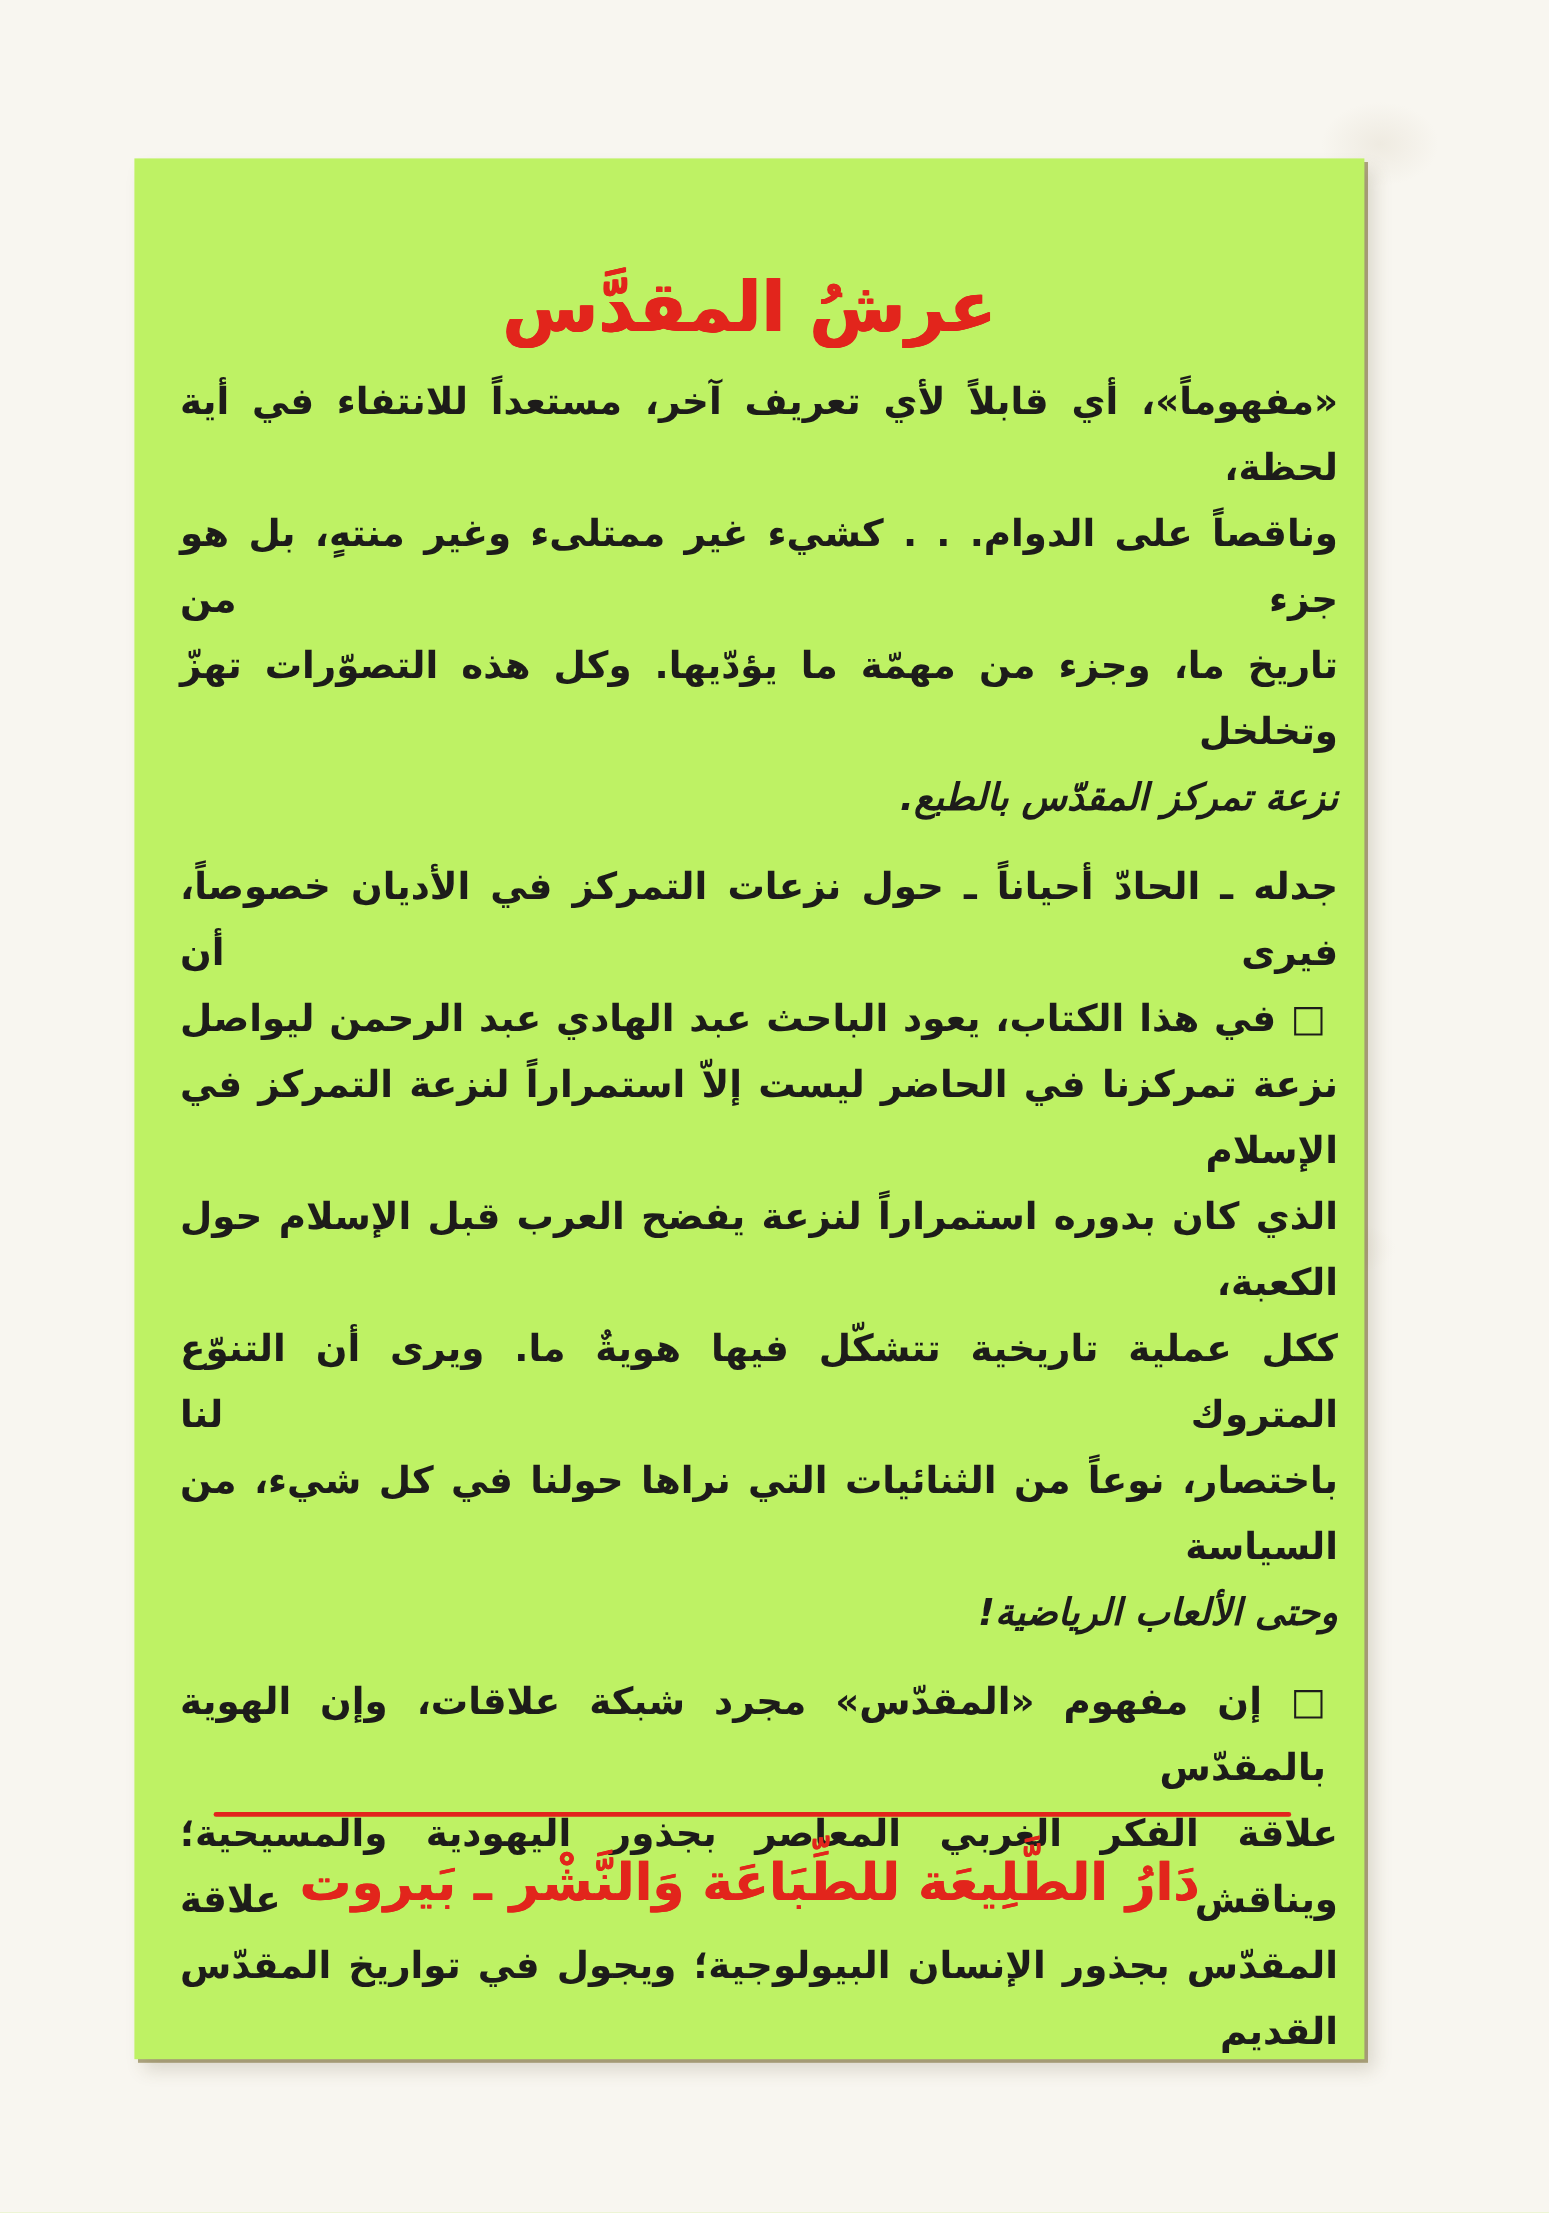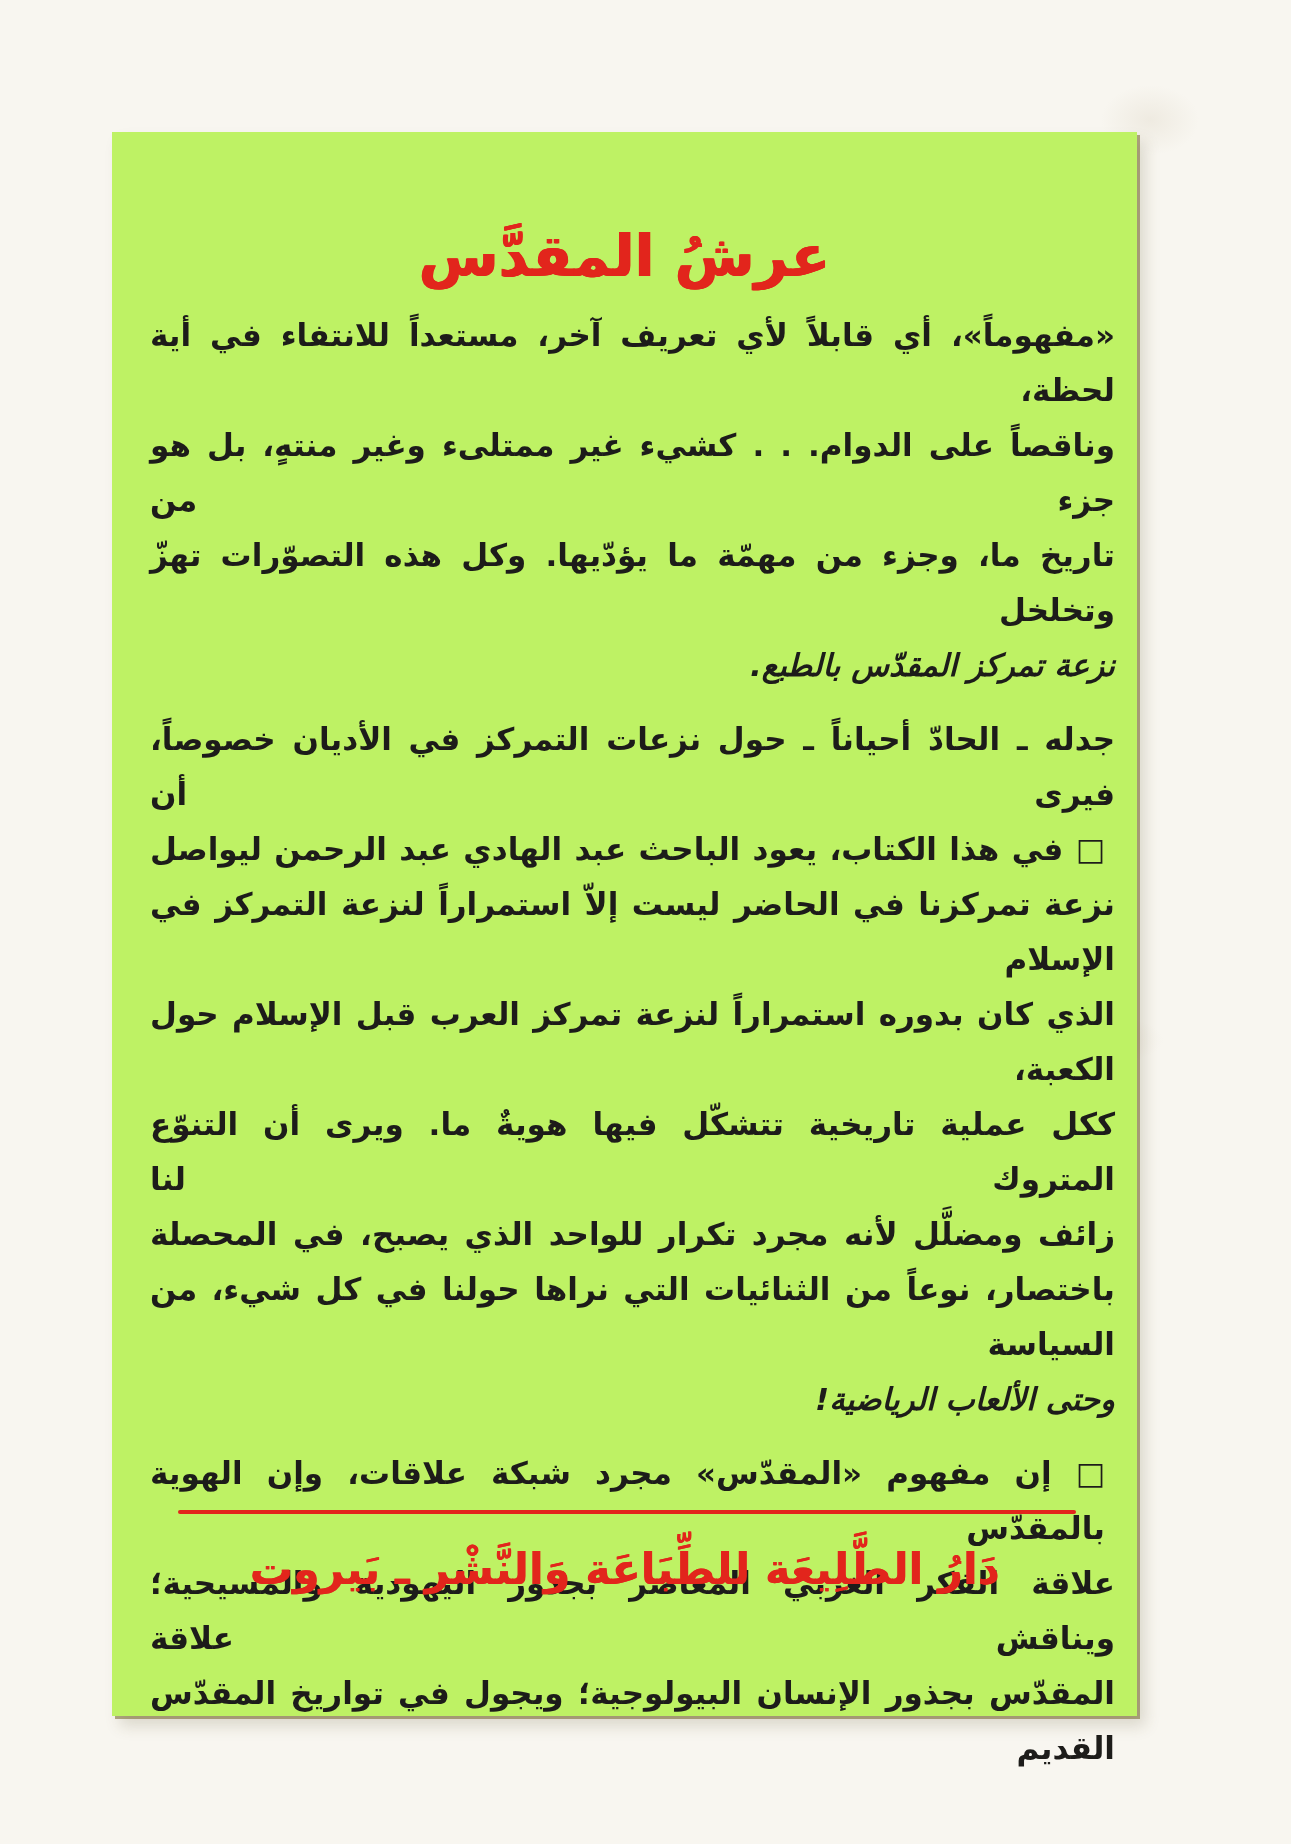--- a/index.html
+++ b/index.html
@@ -93,23 +93,22 @@
       <div class="para">
         <div class="line">«مفهوماً»، أي قابلاً لأي تعريف آخر، مستعداً للانتفاء في أية لحظة،</div>
         <div class="line">وناقصاً على الدوام. . . كشيء غير ممتلىء وغير منتهٍ، بل هو جزء من</div>
         <div class="line">تاريخ ما، وجزء من مهمّة ما يؤدّيها. وكل هذه التصوّرات تهزّ وتخلخل</div>
         <div class="line last">نزعة تمركز المقدّس بالطبع.</div>
       </div>
       <div class="para">
         <div class="line">جدله ـ الحادّ أحياناً ـ حول نزعات التمركز في الأديان خصوصاً، فيرى أن</div>
         <div class="line first">□ في هذا الكتاب، يعود الباحث عبد الهادي عبد الرحمن ليواصل</div>
         <div class="line">نزعة تمركزنا في الحاضر ليست إلاّ استمراراً لنزعة التمركز في الإسلام</div>
-        <div class="line">الذي كان بدوره استمراراً لنزعة تمركز العرب قبل الإسلام حول الكعبة،</div>
+        <div class="line">الذي كان بدوره استمراراً لنزعة يفضح العرب قبل الإسلام حول الكعبة،</div>
         <div class="line">ككل عملية تاريخية تتشكّل فيها هويةٌ ما. ويرى أن التنوّع المتروك لنا</div>
-        <div class="line">زائف ومضلَّل لأنه مجرد تكرار للواحد الذي يصبح، في المحصلة</div>
         <div class="line">باختصار، نوعاً من الثنائيات التي نراها حولنا في كل شيء، من السياسة</div>
         <div class="line last">وحتى الألعاب الرياضية!</div>
       </div>
       <div class="para">
         <div class="line first">□ إن مفهوم «المقدّس» مجرد شبكة علاقات، وإن الهوية بالمقدّس</div>
         <div class="line">علاقة الفكر الغربي المعاصر بجذور اليهودية والمسيحية؛ ويناقش علاقة</div>
         <div class="line">المقدّس بجذور الإنسان البيولوجية؛ ويجول في تواريخ المقدّس القديم</div>
       </div>
     </div>
 

